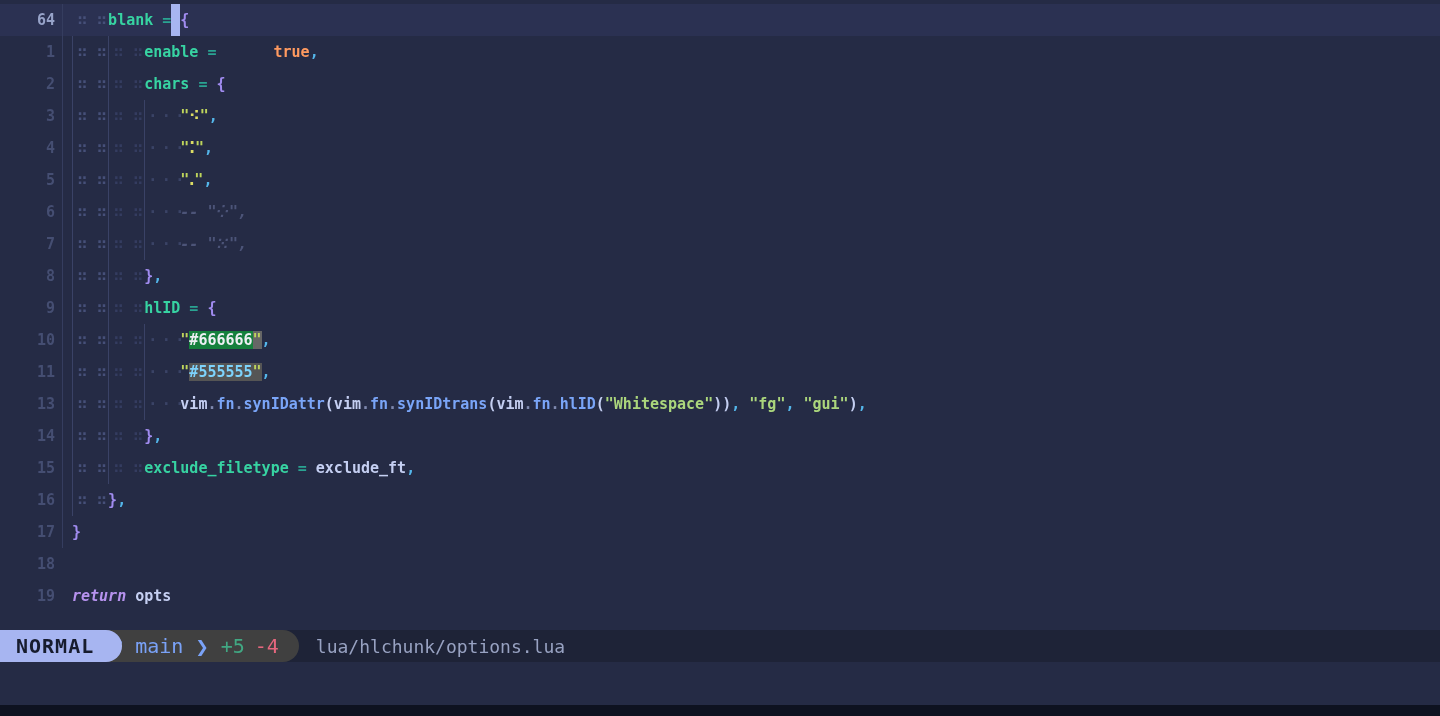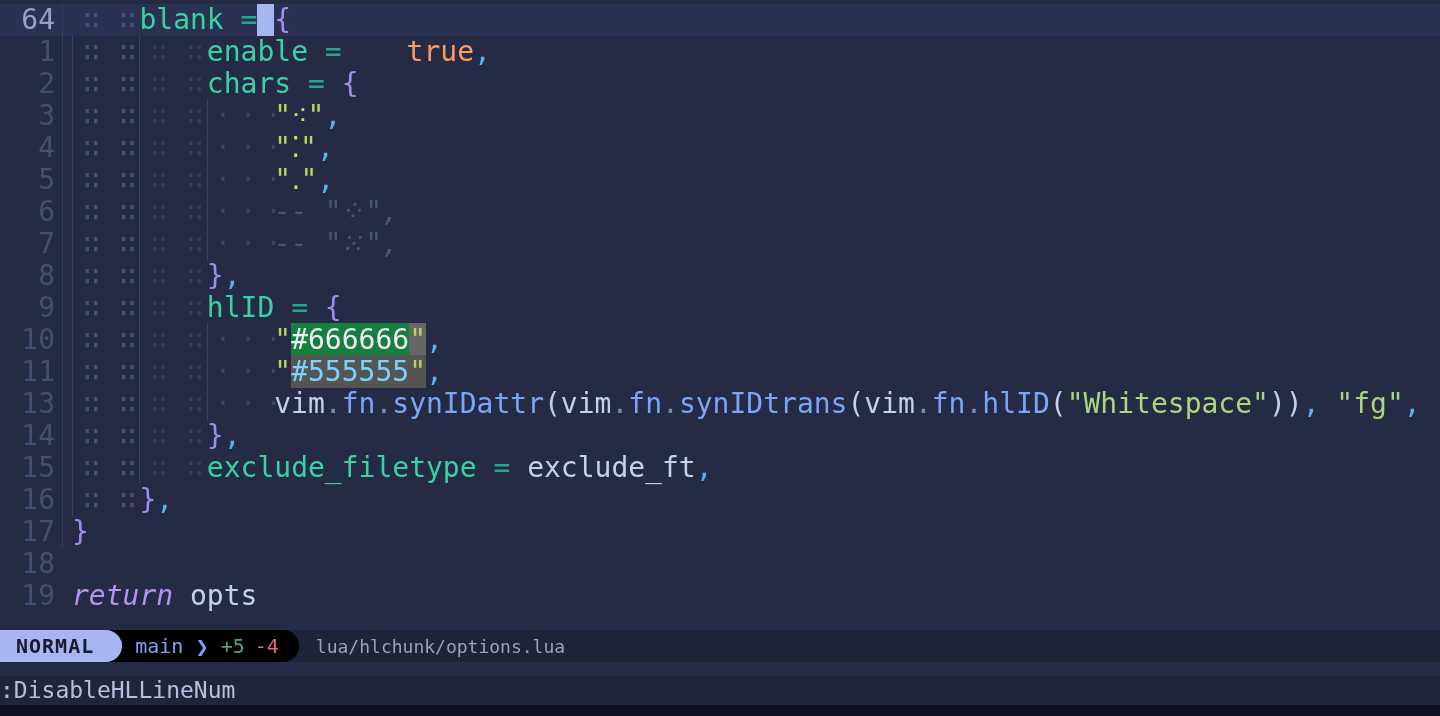--- a/index.html
+++ b/index.html
@@ -5,21 +5,21 @@
   * { box-sizing: border-box; }
   html,body { margin:0; padding:0; background:#0e1220; }
   .screen {
     position:relative; width:1440px; height:716px; overflow:hidden;
     background:#252b45;
     font-family:"DejaVu Sans Mono","DejaVu Sans",monospace;
   }
   
   .editor { position:absolute; top:0; left:0; width:1440px; height:644px; padding-top:4px; }
   .gutter-sep { position:absolute; left:62px; top:4px; width:1px; height:544px; background:#353d5f; }
-  .row { height:32px; line-height:32px; white-space:pre; font-size:28px; display:flex; }
+  .row { height:32px; line-height:32px; white-space:pre; font-size:15px; display:flex;font-weight:bold; }
   .row.cur { background:#2b3152; }
   .ln { display:inline-block; width:62px; padding-right:7px; text-align:right;
         color:#454e72; flex:0 0 auto; }
   .row.cur .ln { color:#97a3c9; }
   .code { padding-left:10px; color:#c5cff2; }
   
   .iu { display:inline-block; width:4ch; height:32px; vertical-align:top; }
   .dots  { color:#465079; letter-spacing:1.15ch; padding-left:.65ch; }
   .dots.f{ color:#343c60; }
   .guide { box-shadow: inset 1px 0 0 #3a4266; }
@@ -43,21 +43,21 @@
   .hq666 { background:#666666; color:#bed45c; }
   .hx555 { background:#555555; color:#7dd3fc; }
   .hq555 { background:#555555; color:#bed45c; }
   .hx444 { background:#444444; color:#edeff4; }
   .hq444 { background:#444444; color:#bed45c; }
   .cursor{ display:inline-block; width:1ch; height:32px; background:#a7b5f1; vertical-align:top; }
   
   .statusline { position:absolute; left:0; top:630px; width:1440px; height:32px;
                 background:#1e2337; display:flex; align-items:stretch; font-size:20px; }
   .seg-git { position:relative; display:flex; align-items:center; gap:10px;
-             background:#000000; border-radius:0 16px 16px 0; padding:0 20px 0 10px; }
+             background:#404040; border-radius:0 16px 16px 0; padding:0 20px 0 10px; }
   .seg-mode { position:relative; margin-right:-24px; z-index:2;
               background:#a7b5f1; color:#171c2e; font-weight:bold; letter-spacing:1px;
               border-radius:0 16px 16px 0; padding:0 28px 0 16px;
               display:flex; align-items:center; }
   .branch-icon { display:flex; align-items:center; }
   .sl-branch { color:#7aa2f7; }
   .sl-chev { color:#7aa2f7; font-size:22px; padding:0 2px; }
   .sl-add { color:#41a883; }
   .sl-del { color:#e5677e; }
   .sl-file { color:#98a2c2; display:flex; align-items:center; padding-left:17px; font-size:18px; }
@@ -111,16 +111,15 @@
         </svg>
       </span>
       <span class="sl-branch">main</span>
       <span class="sl-chev">❯</span>
       <span class="sl-add">+5</span>
       <span class="sl-del">-4</span>
     </div>
     <div class="sl-file">lua/hlchunk/options.lua</div>
   </div>
 
-  <div class="cmdline">:DisableHLLineNum</div>
   <div class="bottom-strip"></div>
 
 </div>
 
 </body></html>

